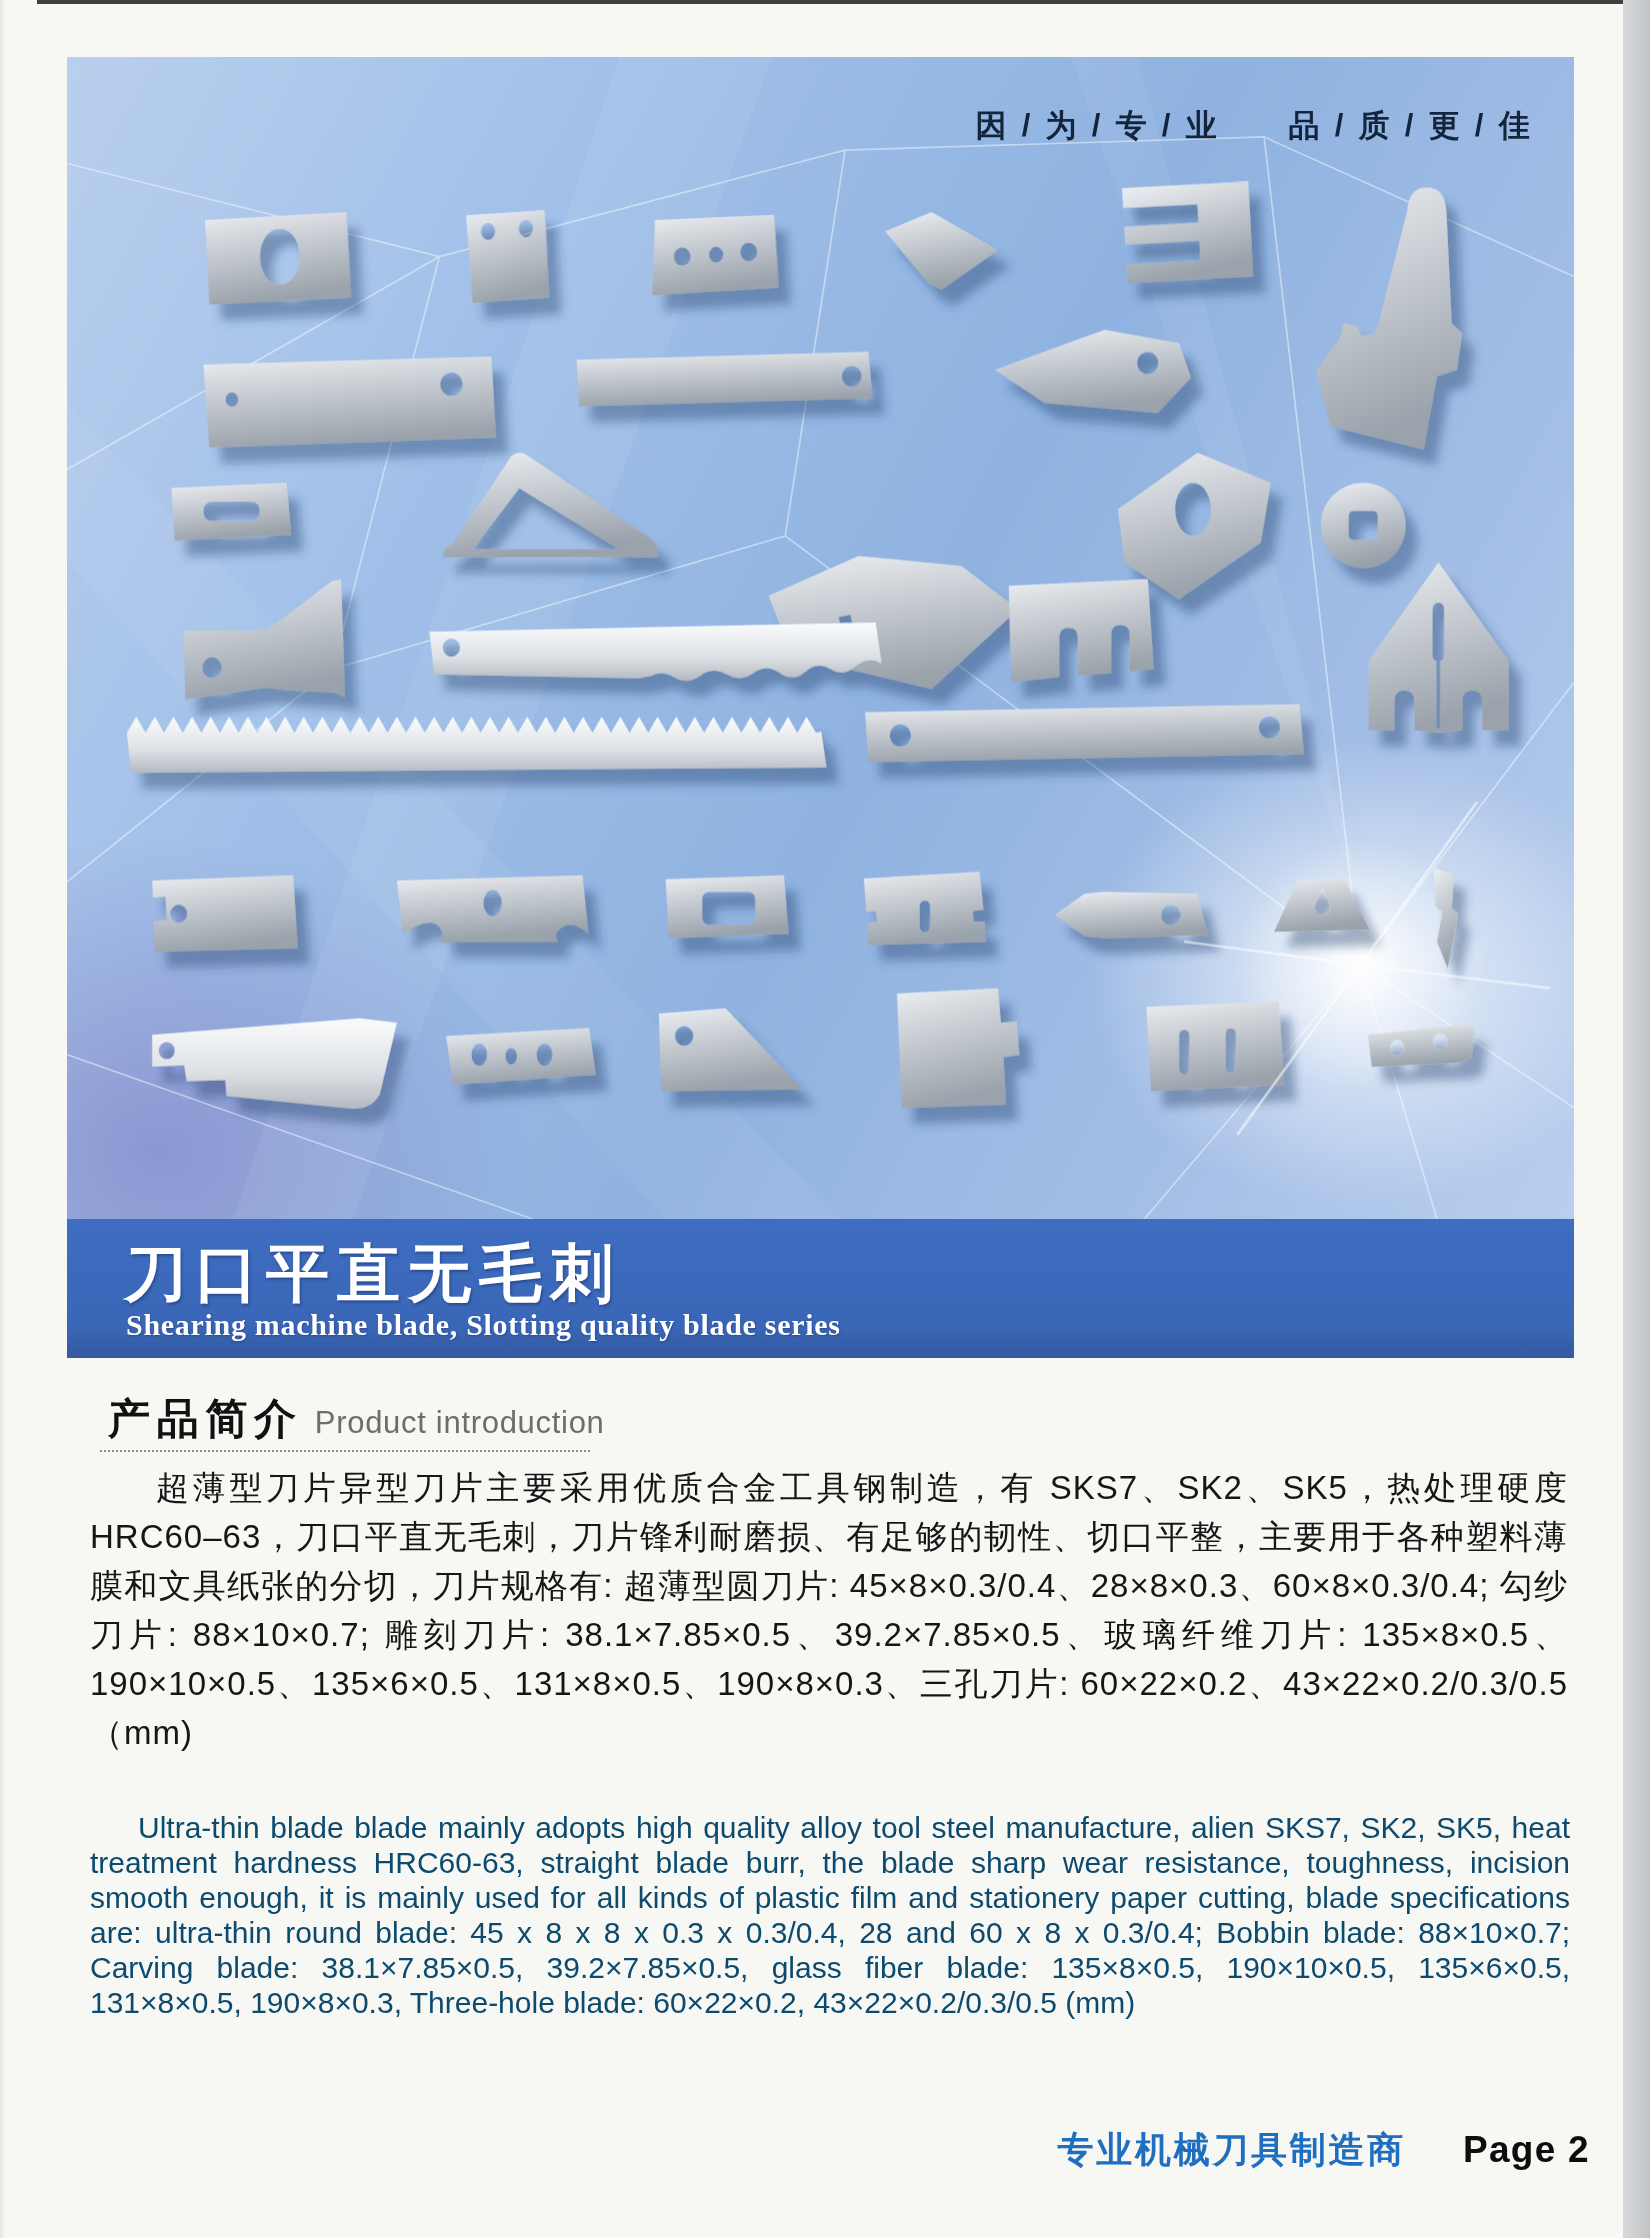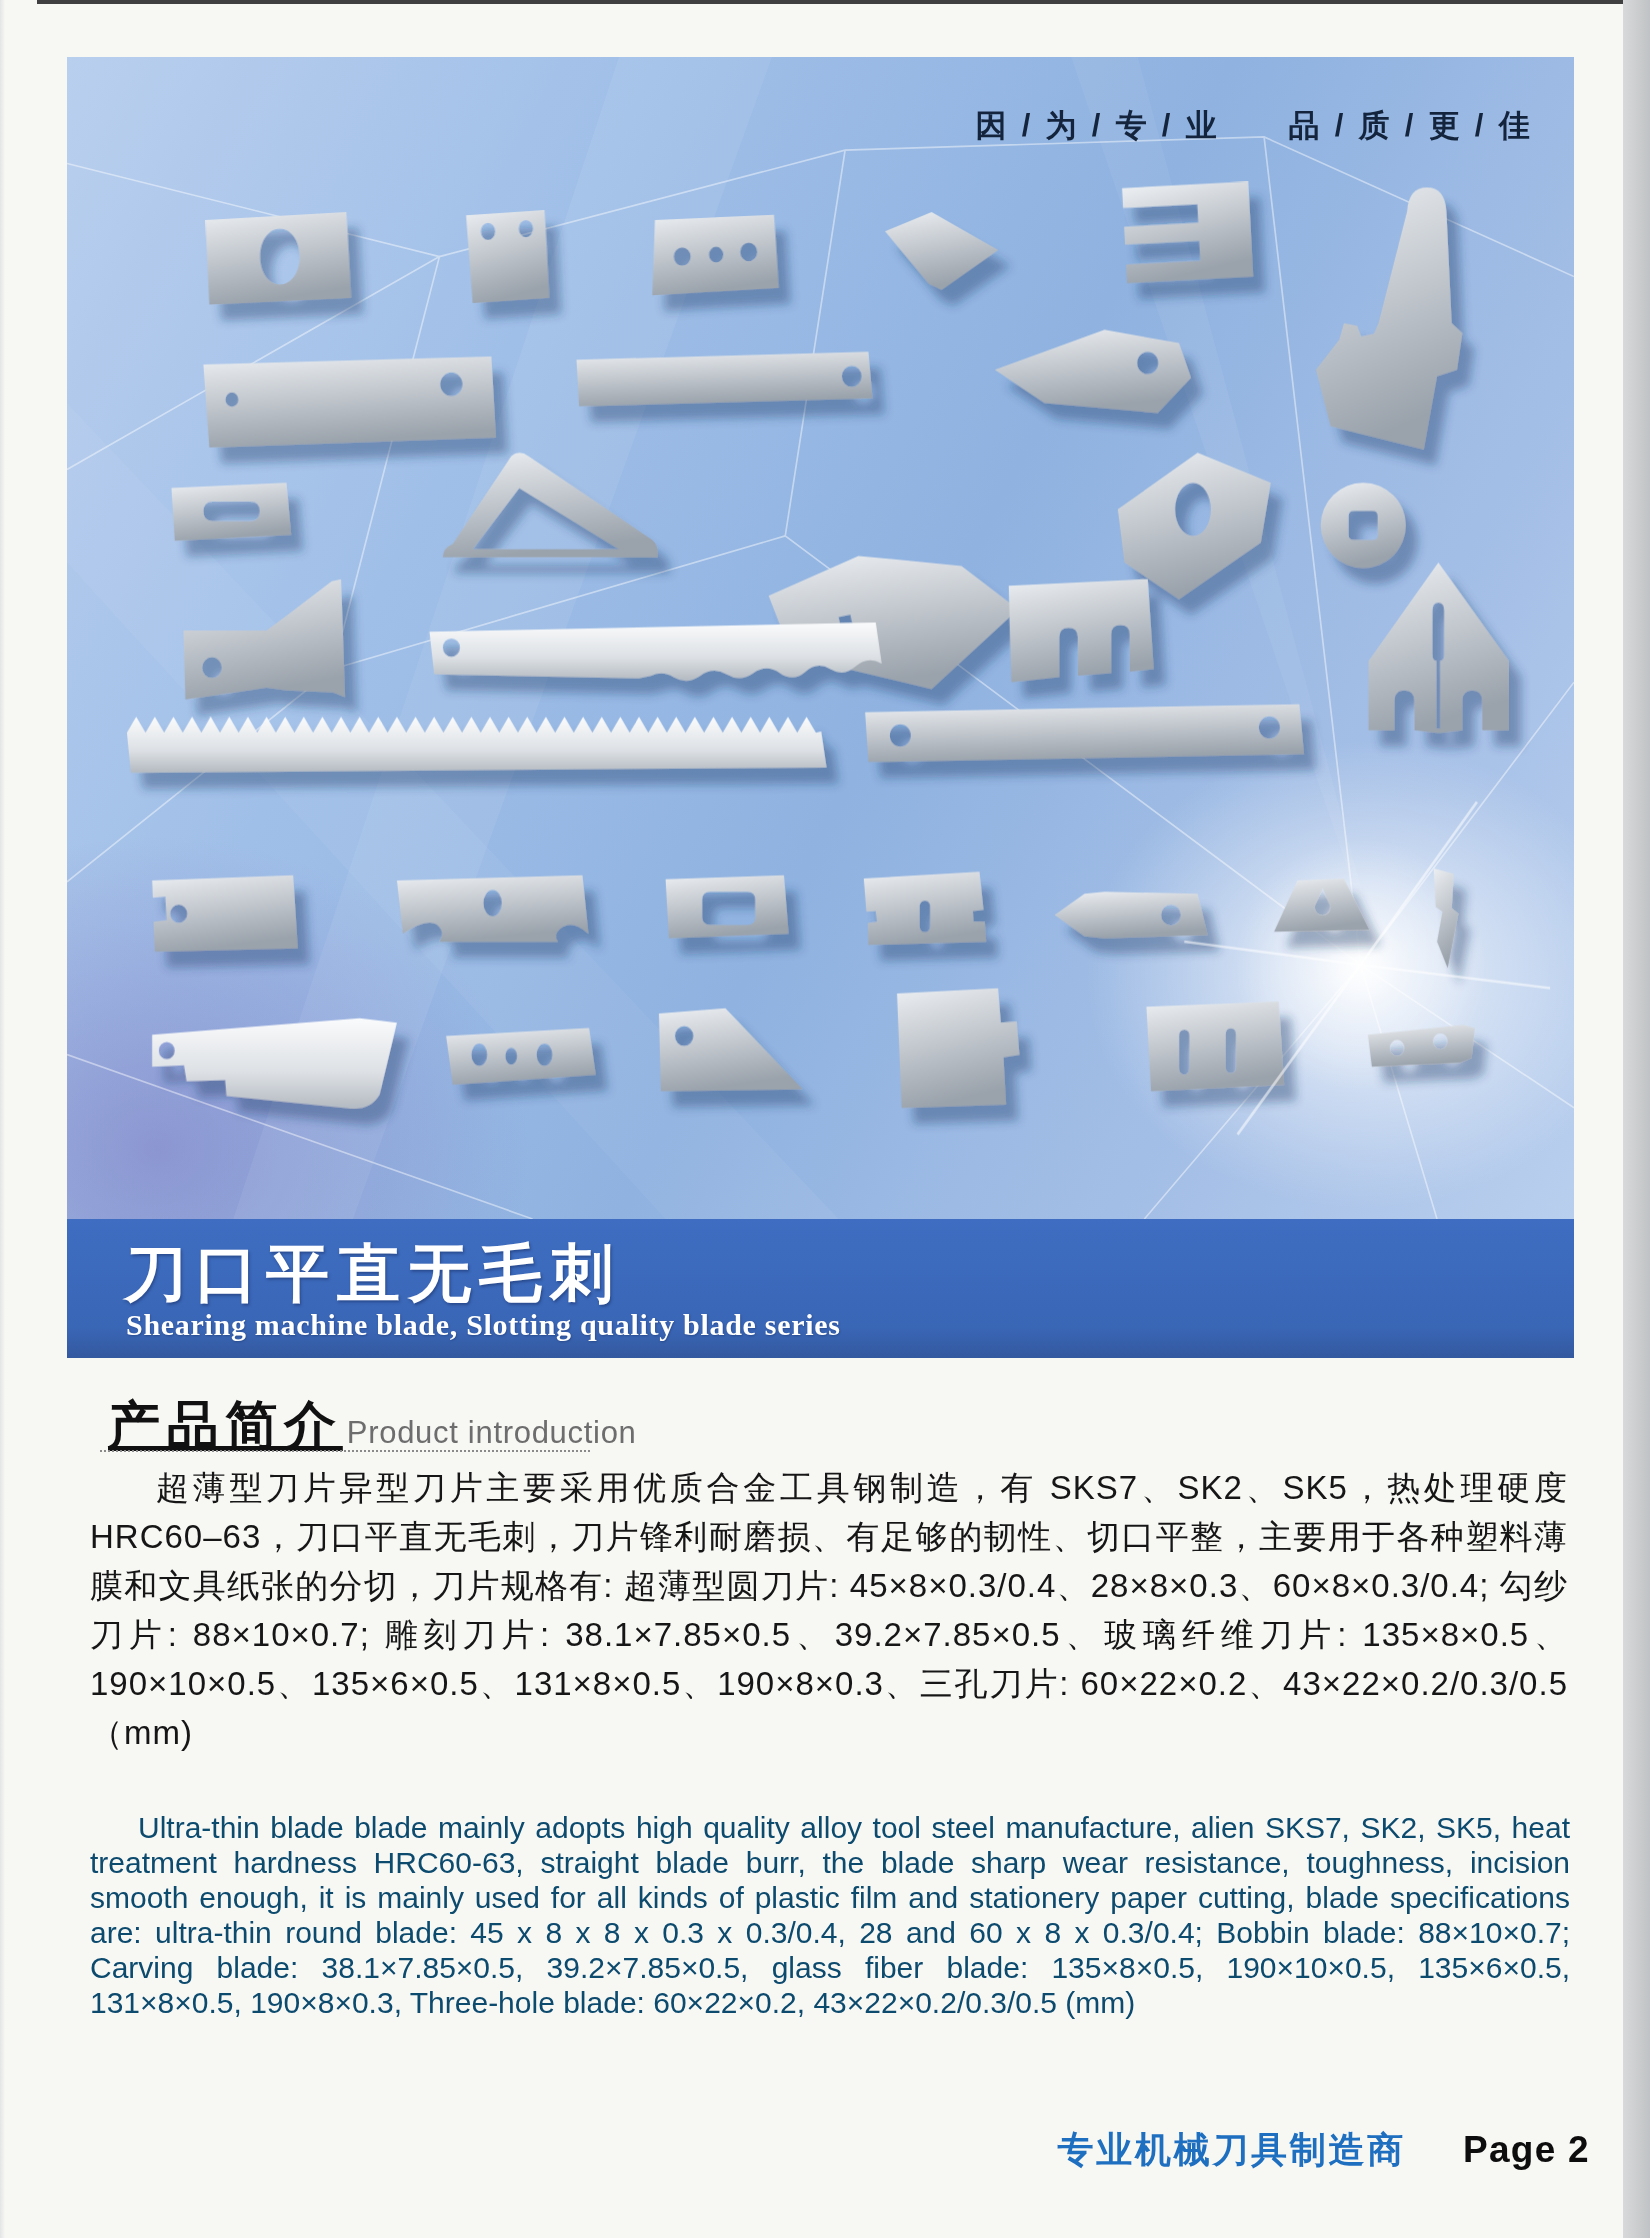--- a/index.html
+++ b/index.html
@@ -41,22 +41,22 @@
     text-shadow:1.3px 2px 2.7px rgba(20,40,90,.45);
   }
   .banner-sub{
     position:absolute;left:59px;top:89px;
     font-family:"Liberation Serif", serif;
     font-size:30px;font-weight:bold;color:#ffffff;letter-spacing:0.7px;
     text-shadow:0.7px 1.3px 2px rgba(20,40,90,.4);
   }
 
   .intro-heading{position:absolute;left:108px;top:1391px;white-space:nowrap;}
-  .intro-heading .zh{font-size:52px;font-weight:600;color:#111;letter-spacing:6.7px;text-decoration:underline;}
-  .intro-heading .en{font-size:31px;color:#6d6d6d;margin-left:4px;letter-spacing:0.7px;}
+  .intro-heading .zh{font-size:42px;font-weight:600;color:#111;letter-spacing:6.7px;}
+  .intro-heading .en{font-size:31px;color:#6d6d6d;margin-left:12px;letter-spacing:0.7px;}
   .intro-rule{position:absolute;left:100px;top:1450px;width:490px;height:0;border-bottom:2.7px dotted #8a8a8a;}
 
   .para-zh{
     position:absolute;left:90px;top:1463px;width:1478px;
     font-size:33px;line-height:49px;color:#161616;
     text-align:justify;text-indent:2em;letter-spacing:1px;
     font-family:"Liberation Sans", sans-serif;
   }
   .para-en{
     position:absolute;left:90px;top:1810px;width:1480px;

